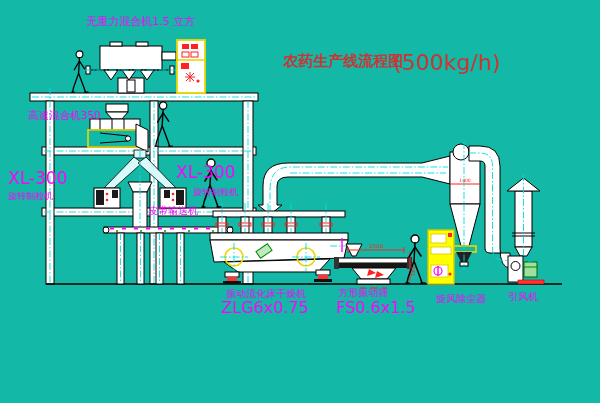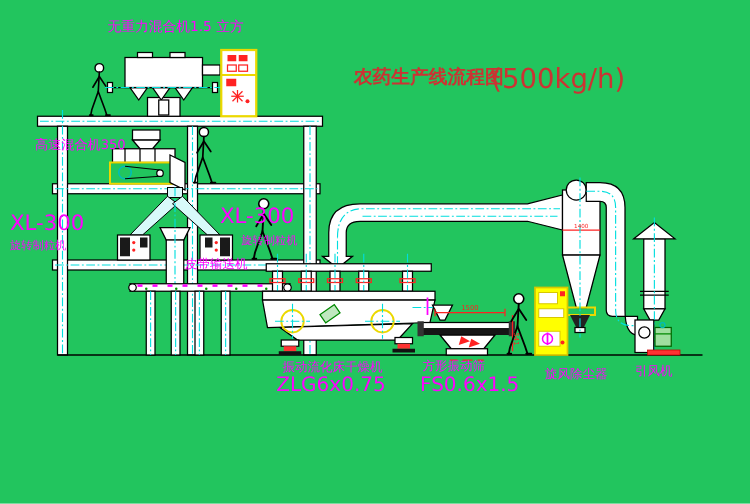--- a/index.html
+++ b/index.html
@@ -1,16 +1,16 @@
 <!DOCTYPE html>
 <html><head>
 <meta charset="utf-8">
 <style>
   html,body{margin:0;padding:0;background:#fff;}
-  #stage{position:relative;width:600px;height:403px;background:#22c55e;overflow:hidden;
+  #stage{position:relative;width:600px;height:403px;background:#14b8a6;overflow:hidden;
          font-family:"DejaVu Sans",sans-serif;}
   svg{position:absolute;left:0;top:0;}
   text{font-family:"DejaVu Sans",sans-serif;}
   .lbl{fill:#ff00ff;}
   .ttl{fill:#cc3333;}
   .dim{fill:#ff2222;}
   .blk{stroke:#000;fill:none;stroke-width:1;}
   .blkf{stroke:#000;fill:#fff;stroke-width:1;}
   .cl{stroke:#00dede;stroke-width:0.9;fill:none;stroke-dasharray:7 2 1.5 2;}
   .yel{stroke:#ecd800;fill:none;stroke-width:1.6;}

